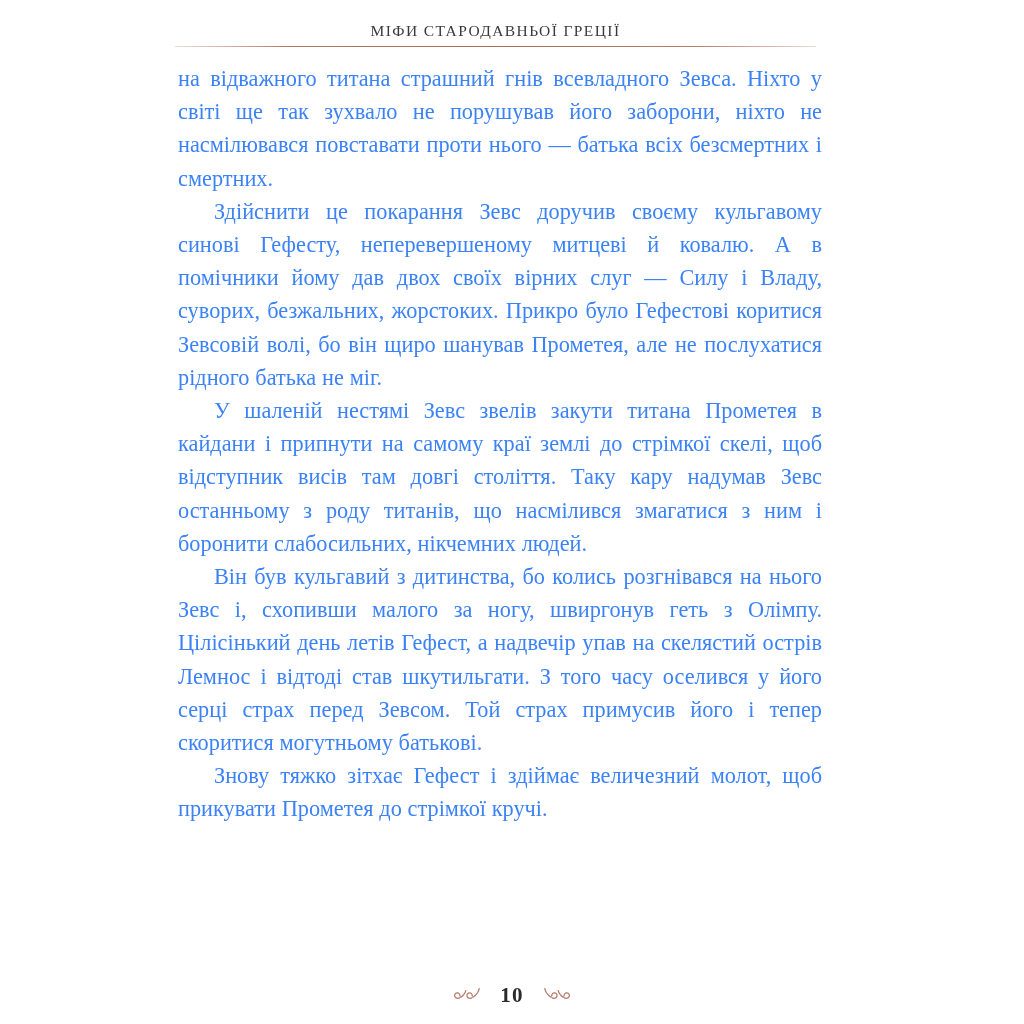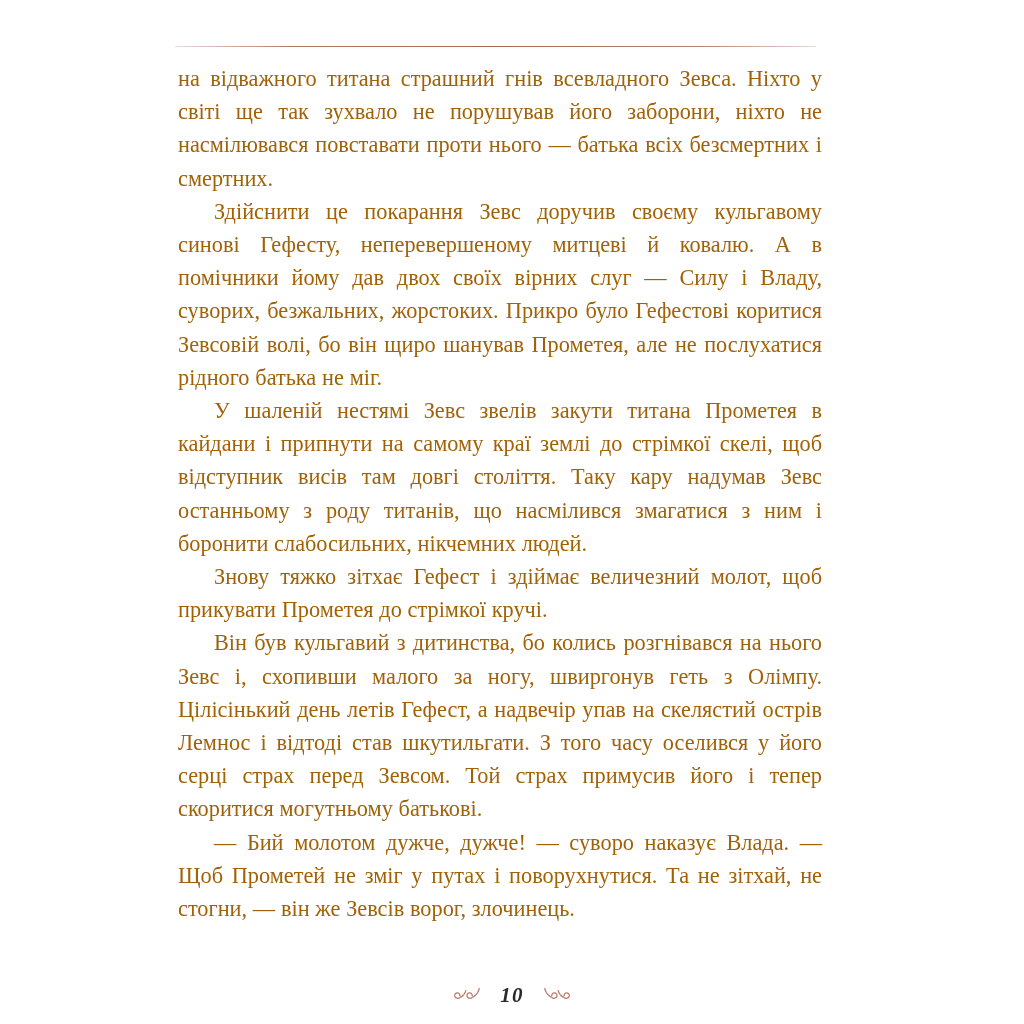--- a/index.html
+++ b/index.html
@@ -60,38 +60,37 @@
     width: 644px;
   }
 
   .textblock p {
     margin: 0;
     font-size: 22.3px;
     line-height: 33.2px;
     text-align: justify;
     text-justify: inter-word;
     text-indent: 36px;
-    color: #a16207;
+    color: #3b82f6;
     word-spacing: 0.2px;
     hyphens: manual;
   }
 
   .textblock p.continuation {
     text-indent: 0;
   }
 
   
   .folio {
     position: absolute;
     left: 0;
     top: 983px;
     width: 1024px;
     text-align: center;
     white-space: nowrap;
-    font-style: italic;
   }
 
   .folio .ornament {
     display: inline-block;
     vertical-align: middle;
     color: #b5796a;
     font-size: 19px;
     line-height: 1;
     position: relative;
     top: -1px;
@@ -108,30 +107,30 @@
     color: #2a2a2c;
     margin: 0 11px;
     font-family: "Liberation Serif", "DejaVu Serif", serif;
   }
 </style>
 </head>
 <body>
 
 <div class="page">
 
+  <div class="running-head">МІФИ СТАРОДАВНЬОЇ ГРЕЦІЇ</div>
 
   <div class="head-rule"></div>
 
   <div class="textblock">
     <p class="continuation">на відважного титана страшний гнів всевладного Зевса. Ніхто у світі ще так зухвало не порушував його заборони, ніхто не насмілювався повставати проти нього — батька всіх безсмертних і смертних.</p>
     <p>Здійснити це покарання Зевс доручив своєму кульга­вому синові Гефесту, неперевершеному митцеві й ковалю. А в помічники йому дав двох своїх вірних слуг — Силу і Владу, суворих, безжальних, жорстоких. Прикро було Ге­фестові коритися Зевсовій волі, бо він щиро шанував Про­метея, але не послухатися рідного батька не міг.</p>
     <p>У шаленій нестямі Зевс звелів закути титана Проме­тея в кайдани і припнути на самому краї землі до стрімкої скелі, щоб відступник висів там довгі століття. Таку кару надумав Зевс останньому з роду титанів, що насмілився змагатися з ним і боронити слабосильних, нікчемних лю­дей.</p>
+    <p>Він був кульгавий з дитинства, бо колись розгнівався на нього Зевс і, схопивши малого за ногу, швиргонув геть з Олімпу. Цілісінький день летів Гефест, а надвечір упав на скелястий острів Лемнос і відтоді став шкутильгати. З того часу оселився у його серці страх перед Зевсом. Той страх примусив його і тепер скоритися могутньому батькові.</p>
     <p>Знову тяжко зітхає Гефест і здіймає величезний молот, щоб прикувати Прометея до стрімкої кручі.</p>
-    <p>Він був кульгавий з дитинства, бо колись розгнівався на нього Зевс і, схопивши малого за ногу, швиргонув геть з Олімпу. Цілісінький день летів Гефест, а надвечір упав на скелястий острів Лемнос і відтоді став шкутильгати. З того часу оселився у його серці страх перед Зевсом. Той страх примусив його і тепер скоритися могутньому батькові.</p>
-    <p>— Бий молотом дужче, дужче! — суворо наказує Вла­да. — Щоб Прометей не зміг у путах і поворухнутися. Та не зітхай, не стогни, — він же Зевсів ворог, злочинець.</p>
   </div>
 
   <div class="folio">
     <span class="ornament">
       <svg width="32" height="16" viewBox="0 0 32 16" fill="none" stroke="#b5796a" stroke-width="1.25">
         <path d="M7.2 10.4c-2.1 1.6-5.0 0.9-5.5-1.3-0.4-1.9 1.2-3.5 3.0-3.2 1.7 0.3 2.6 2.0 2.2 3.6"></path>
         <path d="M7.2 10.4c1.4-0.5 2.6-1.6 3.6-2.9"></path>
         <path d="M19.5 10.4c-2.1 1.6-5.0 0.9-5.5-1.3-0.4-1.9 1.2-3.5 3.0-3.2 1.7 0.3 2.6 2.0 2.2 3.6"></path>
         <path d="M19.5 10.4c2.1-0.8 3.8-2.6 5.0-4.6 0.9-1.6 1.6-3.3 1.9-4.6"></path>
         <path d="M11.0 7.3c0.9-1.3 1.6-2.8 2.0-4.2"></path>

